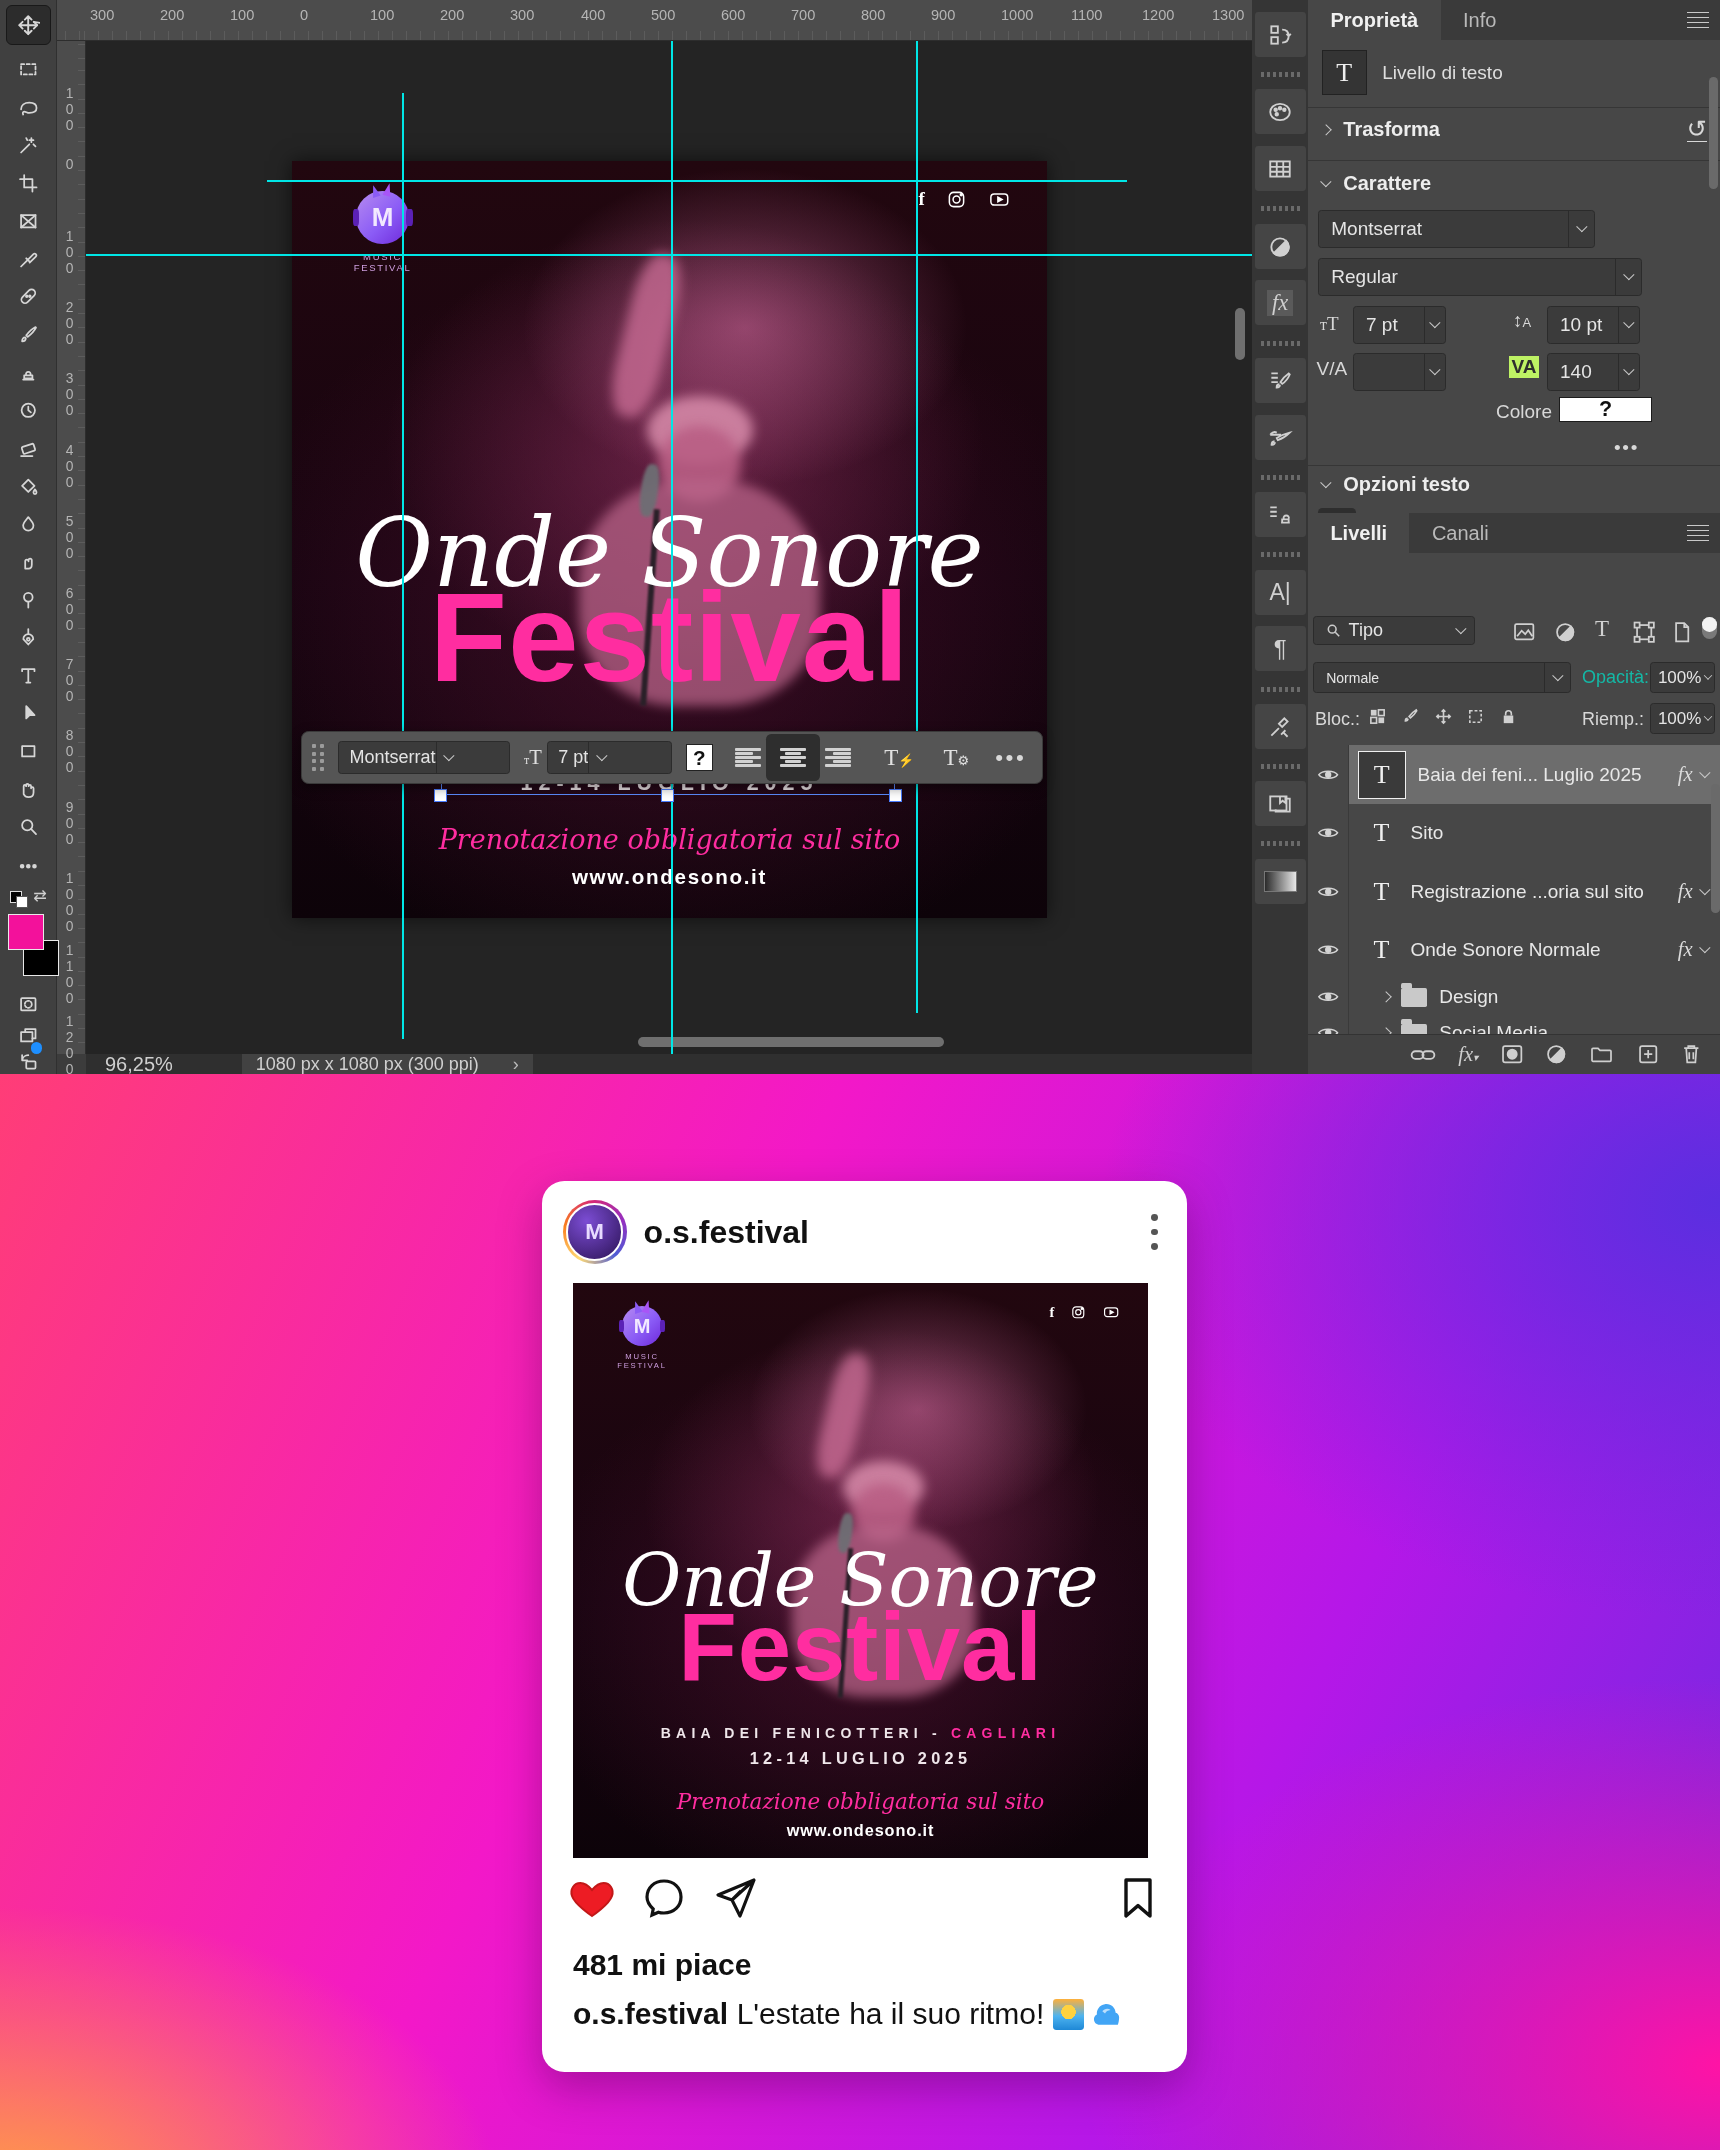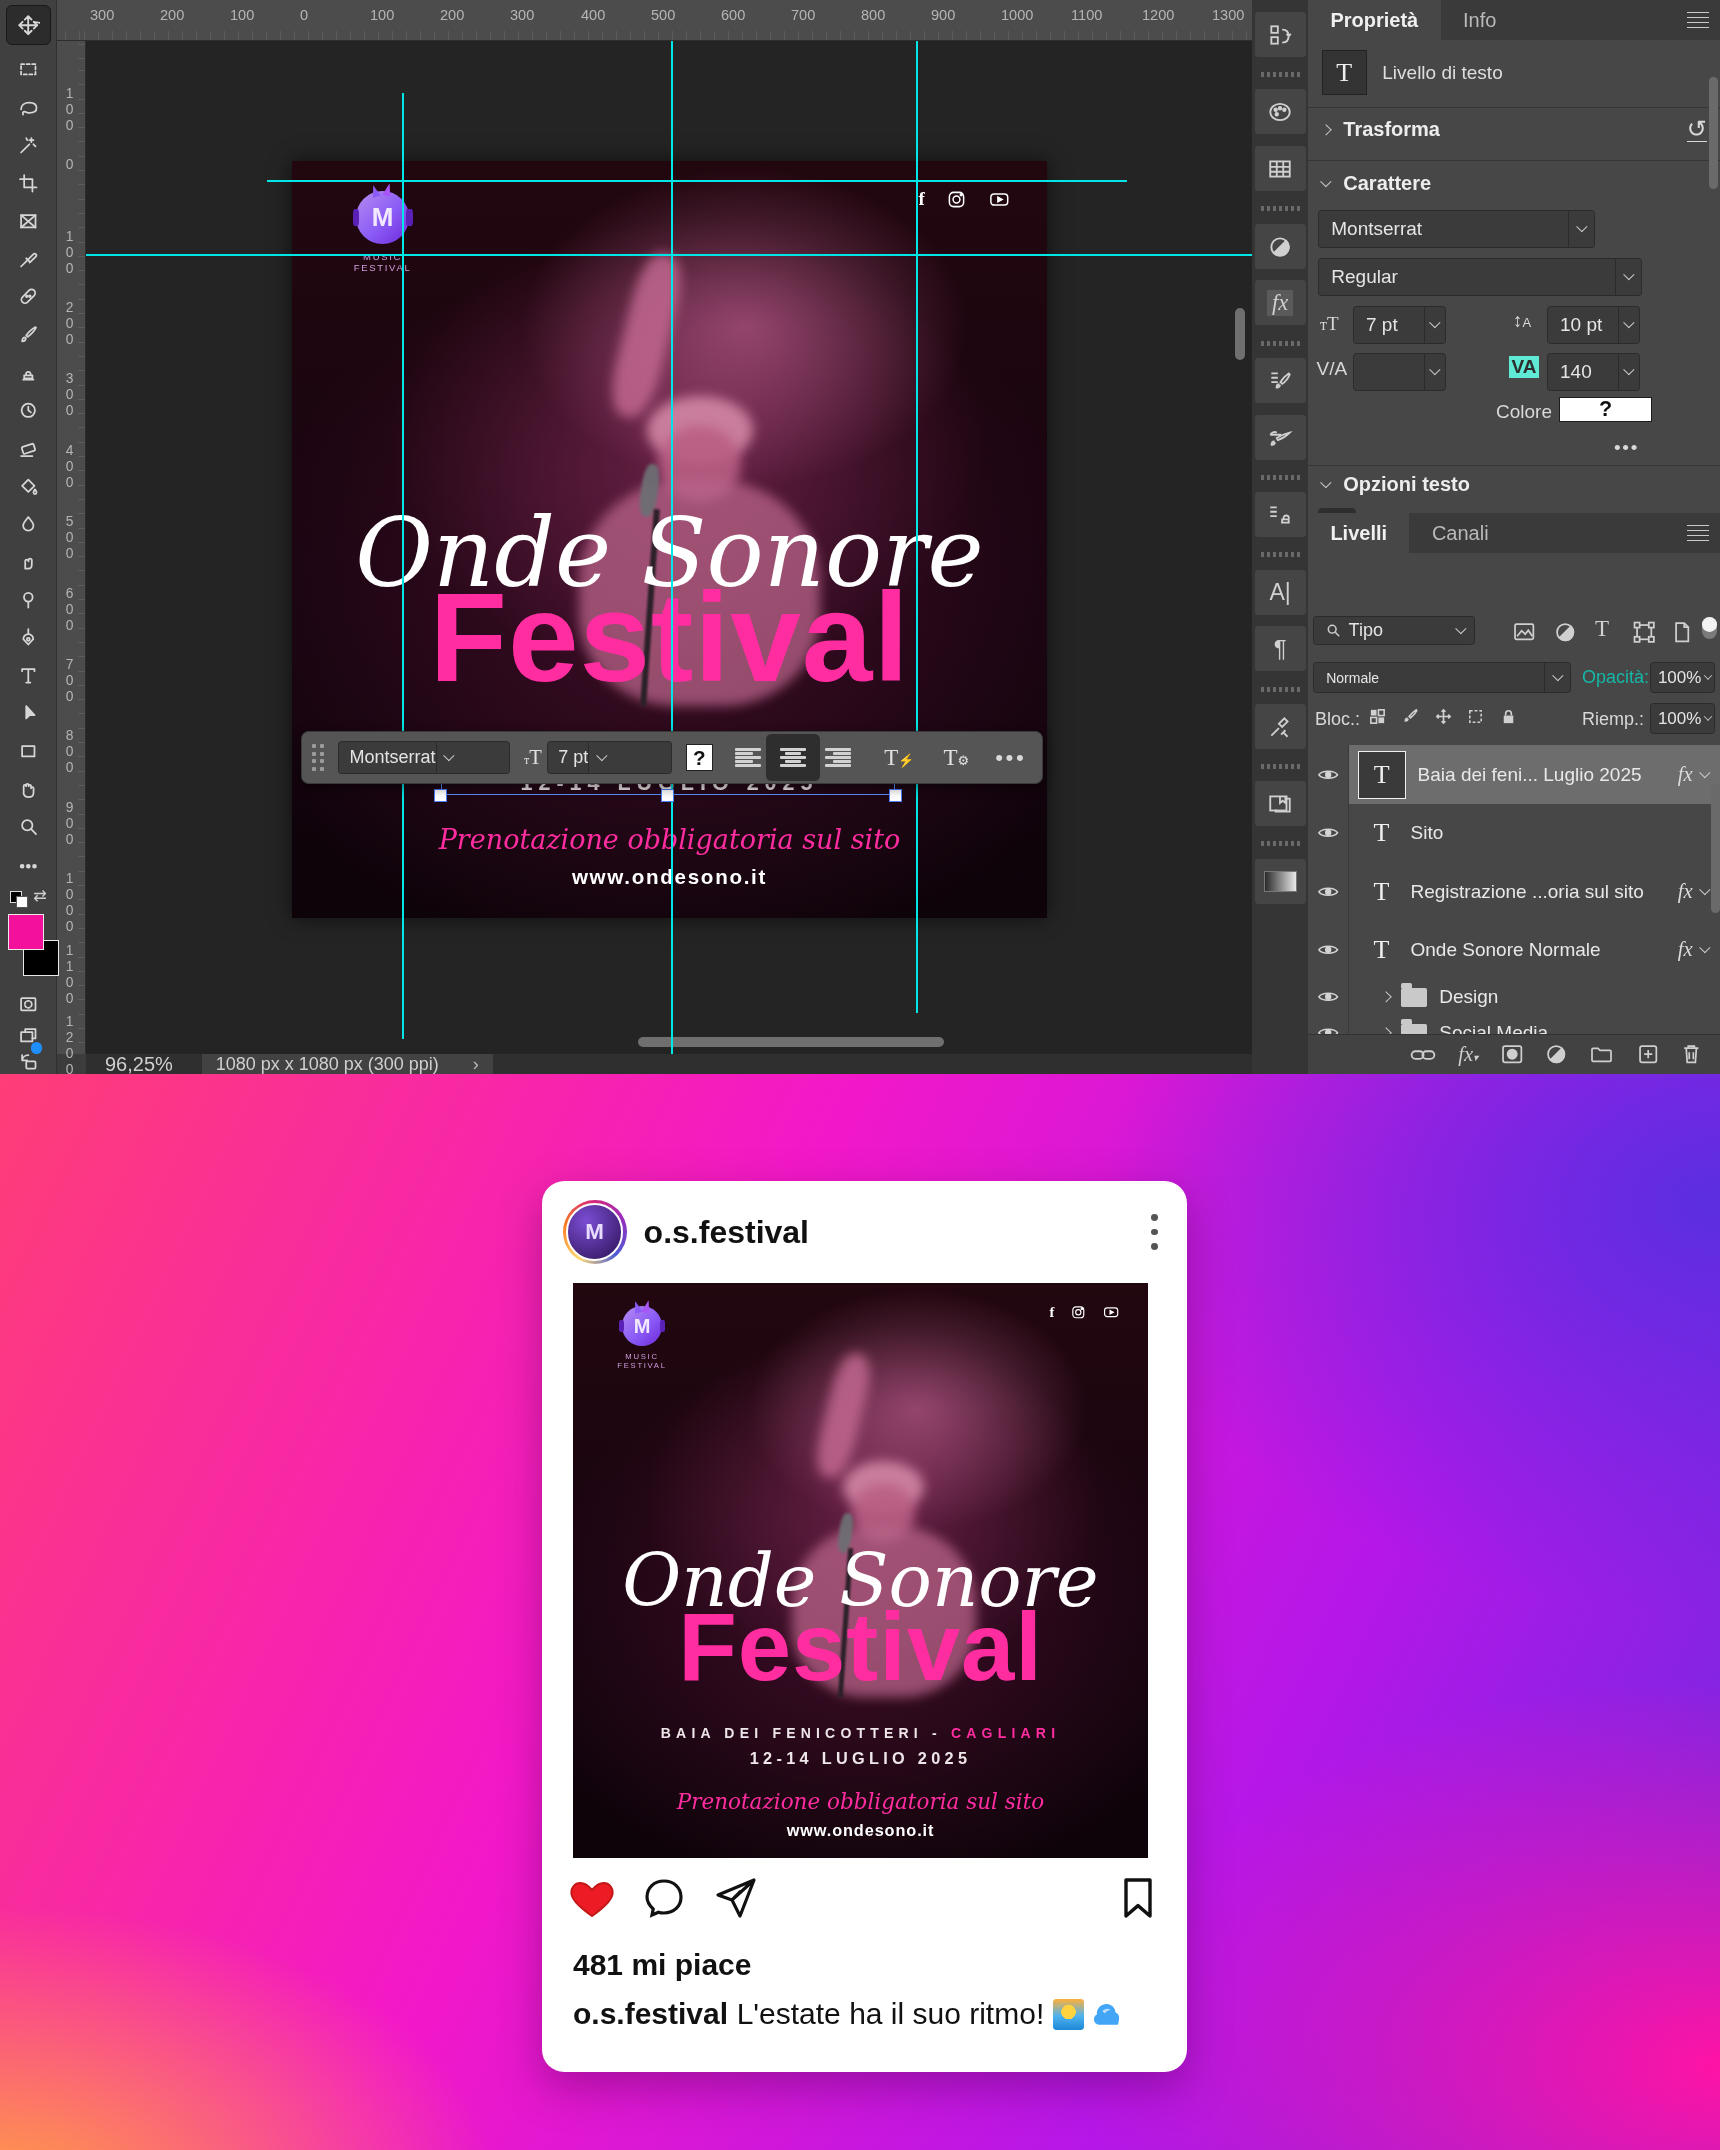--- a/index.html
+++ b/index.html
@@ -36,21 +36,21 @@
   .doc { position:absolute; left:206px; top:120px; width:755px; height:757px; box-shadow:0 0 19px rgba(0,0,0,.6); }
 
   
   .guide { position:absolute; background:#00e6e6; z-index:40; }
 
   
   .hscroll { position:absolute; left:552px; top:996px; width:306px; height:9.5px; border-radius:5.2px; background:#6f6f6f; }
   .vscroll { position:absolute; left:1149px; top:267px; width:9.5px; height:52px; border-radius:5.2px; background:#6f6f6f; }
 
   
-  .statusbar { position:absolute; left:86px; top:1054px; width:1166px; height:20px; background:#2f2f2f; display:flex; align-items:center; }
+  .statusbar { position:absolute; left:86px; top:1054px; width:1166px; height:20px; background:#2f2f2f; display:flex; align-items:center;gap:40px; }
   .status-zoom { font-size:20px; color:#cfcfcf; margin-left:19px; }
   .status-doc { margin-left:29px; height:20px; background:#424242; color:#cfcfcf; font-size:18px; display:flex; align-items:center; padding:0 13.8px; gap:34px; }
 
   
   .poster { position:relative; overflow:hidden; background:
       radial-gradient(42% 30% at 60% 22%, rgba(233,120,177,.50), rgba(233,120,177,0) 70%),
       radial-gradient(55% 42% at 52% 38%, rgba(170,60,115,.45), rgba(170,60,115,0) 72%),
       radial-gradient(75% 62% at 50% 60%, rgba(92,20,56,.55), rgba(92,20,56,0) 78%),
       linear-gradient(180deg,#22070f 0%, #170410 55%, #0d0309 100%); }
   .fig { position:absolute; filter:blur(6px); }
@@ -663,21 +663,21 @@
             <i class="cvd"></i>
           </span>
       </div>
       <span class="icn-label" style="left:8.6px;top:358px">V/A</span>
       <div class="rfld" style="left:45px;top:353px;width:93px">
         <span></span>
         <span class="vbtn" style="width:20.6px">
             <i class="cvd"></i>
           </span>
       </div>
-      <span class="icn-label" style="left:201px;top:356px;background:#5eead4;color:#2e2e2e;padding:0 2.6px;font-weight:bold">VA</span>
+      <span class="icn-label" style="left:201px;top:356px;background:#bef264;color:#2e2e2e;padding:0 2.6px;font-weight:bold">VA</span>
       <div class="rfld" style="left:239px;top:353px;width:93px">
         <span>140</span>
         <span class="vbtn" style="width:20.6px">
             <i class="cvd"></i>
           </span>
       </div>
       <span class="icn-label" style="left:188px;top:401px">Colore</span>
       <div class="colswatch" style="left:251px;top:397px">?</div>
       <span class="icn-label" style="left:306px;top:437px;letter-spacing:1.7px">•••</span>
       <div class="divider" style="top:465px"></div>

